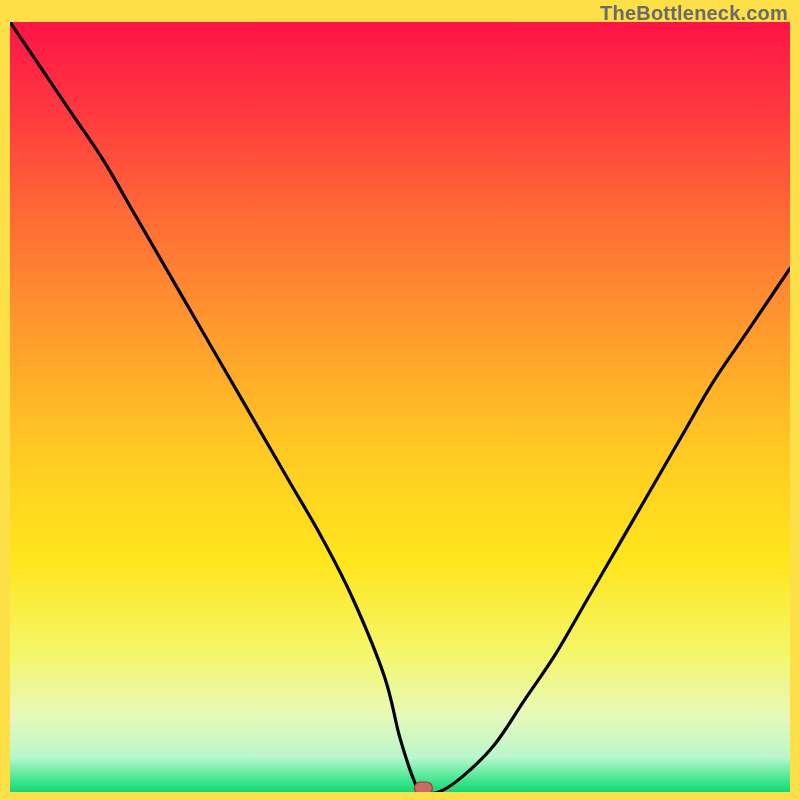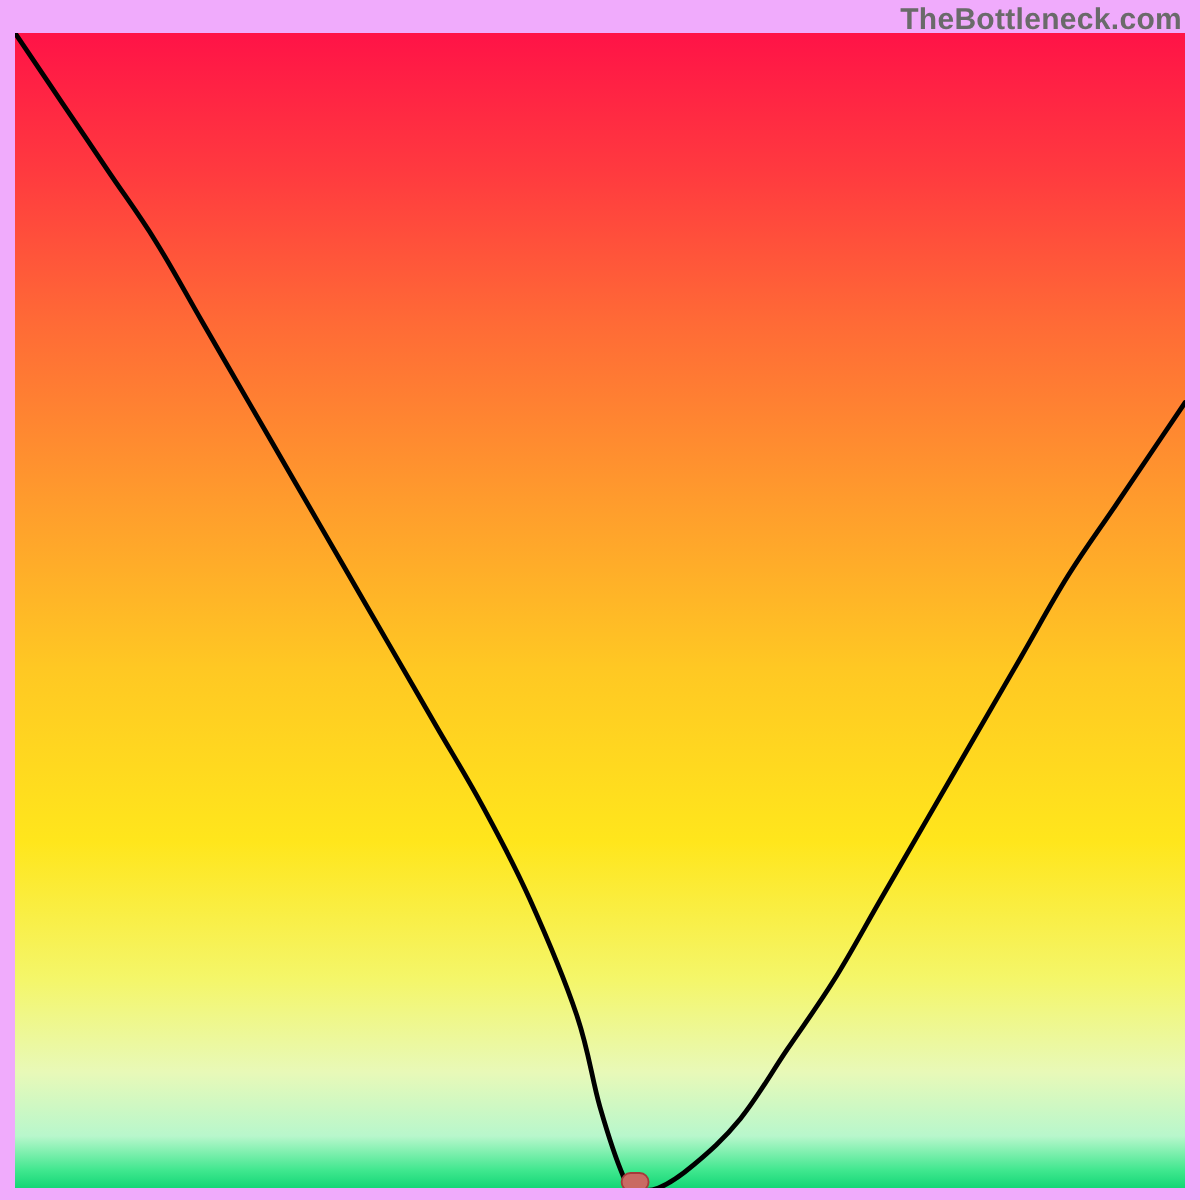--- a/index.html
+++ b/index.html
@@ -8,21 +8,21 @@
     width: 800px;
     height: 800px;
     background: #000;
     font-family: Arial, Helvetica, sans-serif;
     overflow: hidden;
   }
   .frame {
     position: relative;
     width: 800px;
     height: 800px;
-    background: #f0abfc;
+    background: #fde047;
   }
   .watermark {
     position: absolute;
     top: 2px;
     right: 12px;
     color: #6a6a6a;
     font-size: 20px;
     font-weight: 600;
     letter-spacing: 0.2px;
     z-index: 50;

